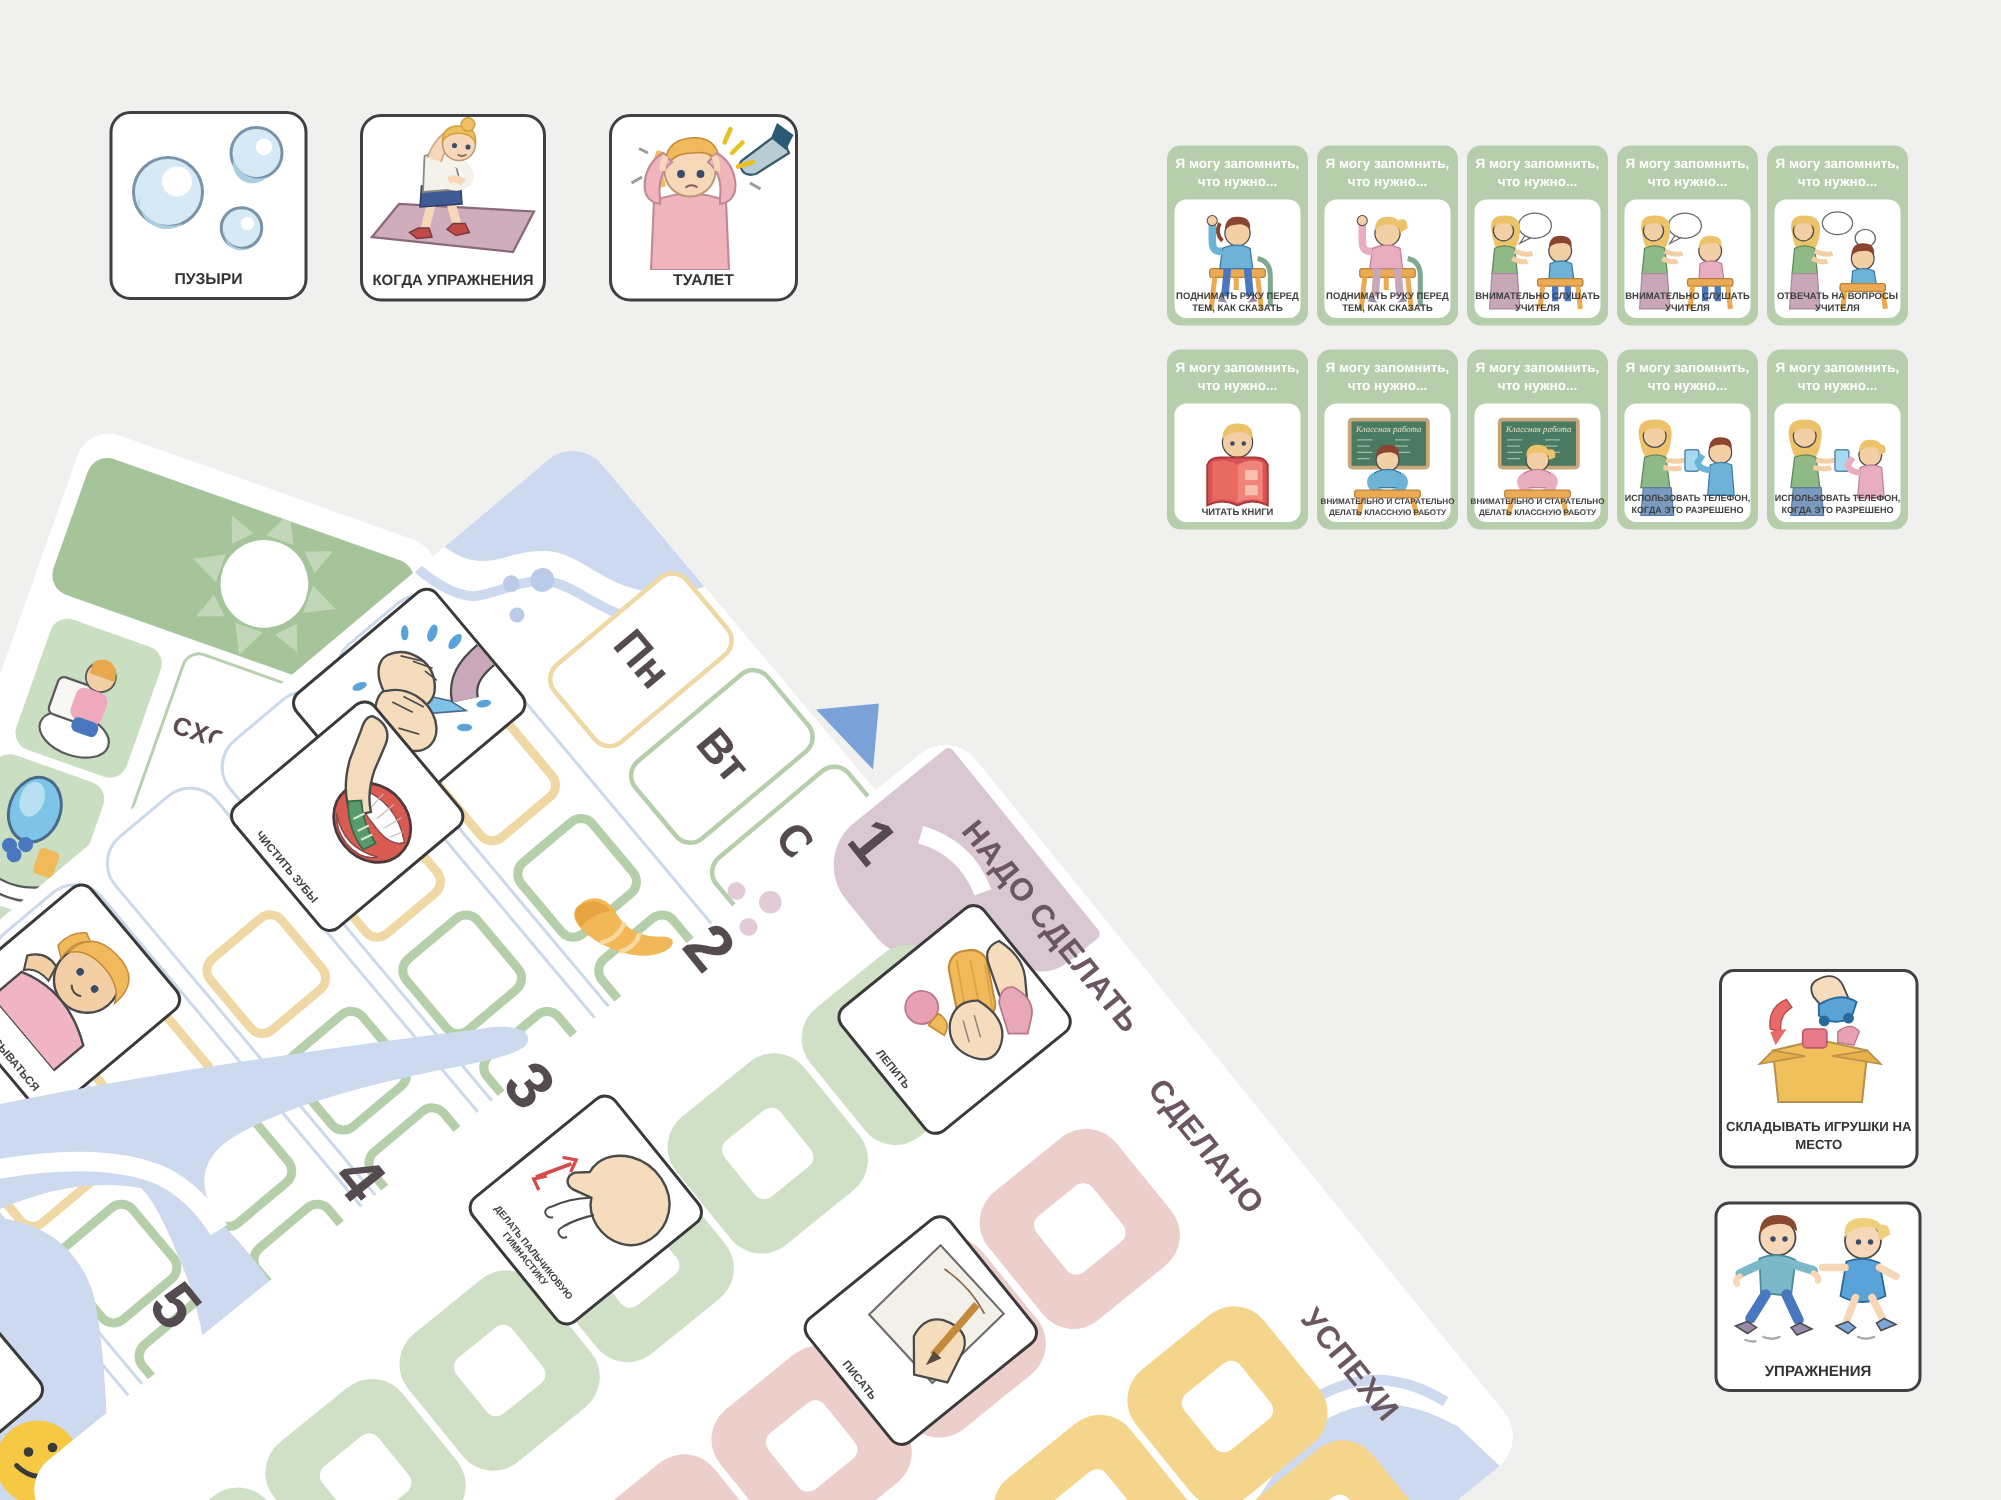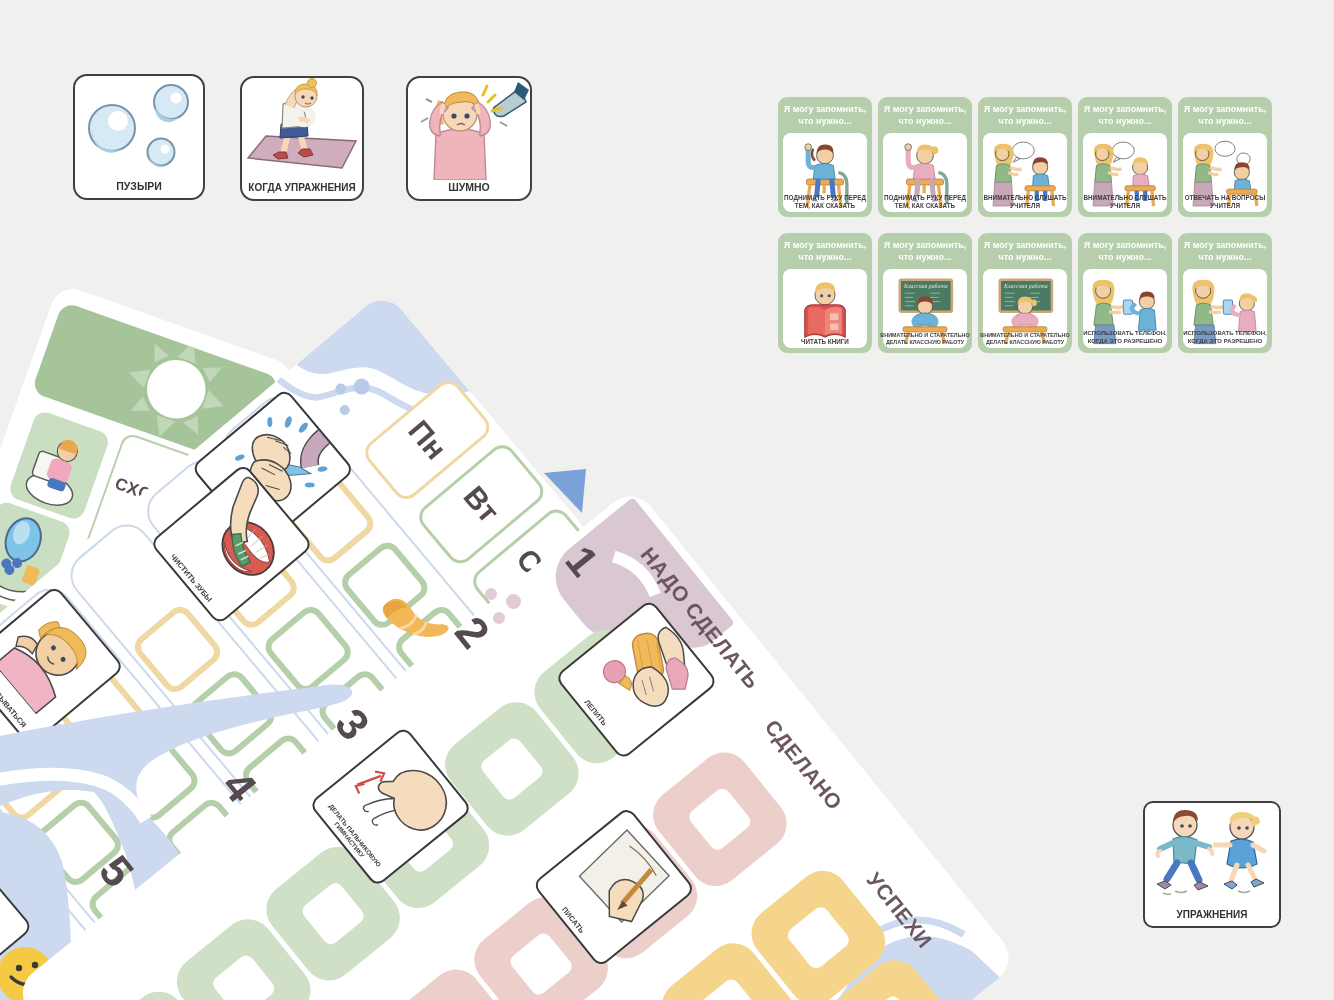--- a/index.html
+++ b/index.html
@@ -344,23 +344,38 @@
       <path d="M36 34 q-2 -18 16 -20 q18 -2 20 16 q-8 -8 -18 -6 q-14 0 -18 10z" fill="#f0b95a" stroke="#c28a3a" stroke-width="1"></path>
       <path d="M30 22 q-6 14 0 26 l6 -2 q-4 -12 0 -22z" fill="#f0b95a"></path>
       <circle cx="46" cy="38" r="2.6" fill="#3a4a6a"></circle>
       <circle cx="59" cy="38" r="2.6" fill="#3a4a6a"></circle>
       <path d="M49 47 q4 -3 8 0" stroke="#8a5a5a" stroke-width="1.4" fill="none"></path>
       <path d="M32 58 q-12 -2 -10 -16 q2 -12 12 -18 l6 6 q-10 8 -8 24z" fill="#f0b4bc" stroke="#c08a94" stroke-width="1.4"></path>
       <path d="M72 58 q12 -2 10 -16 q-2 -12 -12 -18 l-6 6 q10 8 8 24z" fill="#f0b4bc" stroke="#c08a94" stroke-width="1.4"></path>
       <path d="M36 26 q-3 5 -2 10 M68 26 q3 5 2 10" stroke="#f6d7b8" stroke-width="4" fill="none"></path>
       <path d="M20 40 l-7 4 M92 44 l7 4 M24 24 l-6 -3" stroke="#9a9a9a" stroke-width="2"></path>
     </svg>
-    <div class="cap">ШУМНО</div>
-  </div>
-
+    <div class="cap">ТУАЛЕТ</div>
+  </div>
+
+  <div class="bigcard" style="left:1146px;top:646px;width:129px;height:129px;border-radius:10px;">
+    <svg width="120" height="90" viewBox="0 0 129 100" style="position:absolute;left:5px;top:2px;">
+      <path d="M62 4 q14 -8 20 4 l6 14 -16 8 -12 -14 q-4 -8 2 -12z" fill="#f5dcbc" stroke="#4a4a4a" stroke-width="1.4"></path>
+      <path d="M64 22 q16 -10 28 -2 l-4 12 q-14 6 -24 -2z" fill="#5aa3d8" stroke="#2a6a9a" stroke-width="1.4"></path>
+      <circle cx="68" cy="34" r="4" fill="#2a6a9a"></circle>
+        <circle cx="86" cy="32" r="4" fill="#2a6a9a"></circle>
+      <path d="M40 18 q-14 6 -12 22 l8 2 q-2 -12 8 -18z" fill="#e86a6a" stroke="#b84a4a" stroke-width="1"></path>
+      <path d="M28 42 l12 -2 -8 12z" fill="#e86a6a"></path>
+      <path d="M30 56 l34 -8 36 8 -4 38 -62 0 z" fill="#f0c05a" stroke="#b8904a" stroke-width="1.5"></path>
+      <path d="M30 56 l-10 10 34 -6z M100 56 l10 10 -36 -6z" fill="#e8b04a" stroke="#b8904a" stroke-width="1.2"></path>
+      <rect x="52" y="40" width="18" height="14" rx="3" fill="#e87a8a" stroke="#b85a6a" stroke-width="1.2"></rect>
+      <path d="M78 42 q10 -8 16 0 l-4 10 -12 -2z" fill="#e8a0b4" stroke="#b87a8a" stroke-width="1"></path>
+    </svg>
+    <div class="cap" style="font-size:8.8px;line-height:1.3;bottom:8px;">СКЛАДЫВАТЬ ИГРУШКИ НА<br>МЕСТО</div>
+  </div>
 
   <div class="bigcard" style="left:1143px;top:801px;width:134px;height:123px;border-radius:10px;">
     <svg width="134" height="96" viewBox="0 0 134 96">
       <circle cx="40" cy="22" r="12" fill="#f6d7b8" stroke="#4a4a4a" stroke-width="1.2"></circle>
       <path d="M28 20 q0 -13 12 -13 q13 0 13 11 q-6 -6 -13 -5 q-8 0 -12 7z" fill="#8a4a30"></path>
       <circle cx="37" cy="23" r="1.8" fill="#3a4a6a"></circle>
         <circle cx="45" cy="23" r="1.8" fill="#3a4a6a"></circle>
       <path d="M28 36 q12 -5 24 1 l-3 24 -20 -2z" fill="#7bb8c8" stroke="#4a8a9a" stroke-width="1.2"></path>
       <path d="M28 40 l-13 6 M51 40 l13 4" stroke="#7bb8c8" stroke-width="6" stroke-linecap="round"></path>
       <path d="M15 48 q-4 2 -2 5 M64 46 q4 2 3 5" stroke="#f6d7b8" stroke-width="4" stroke-linecap="round"></path>

